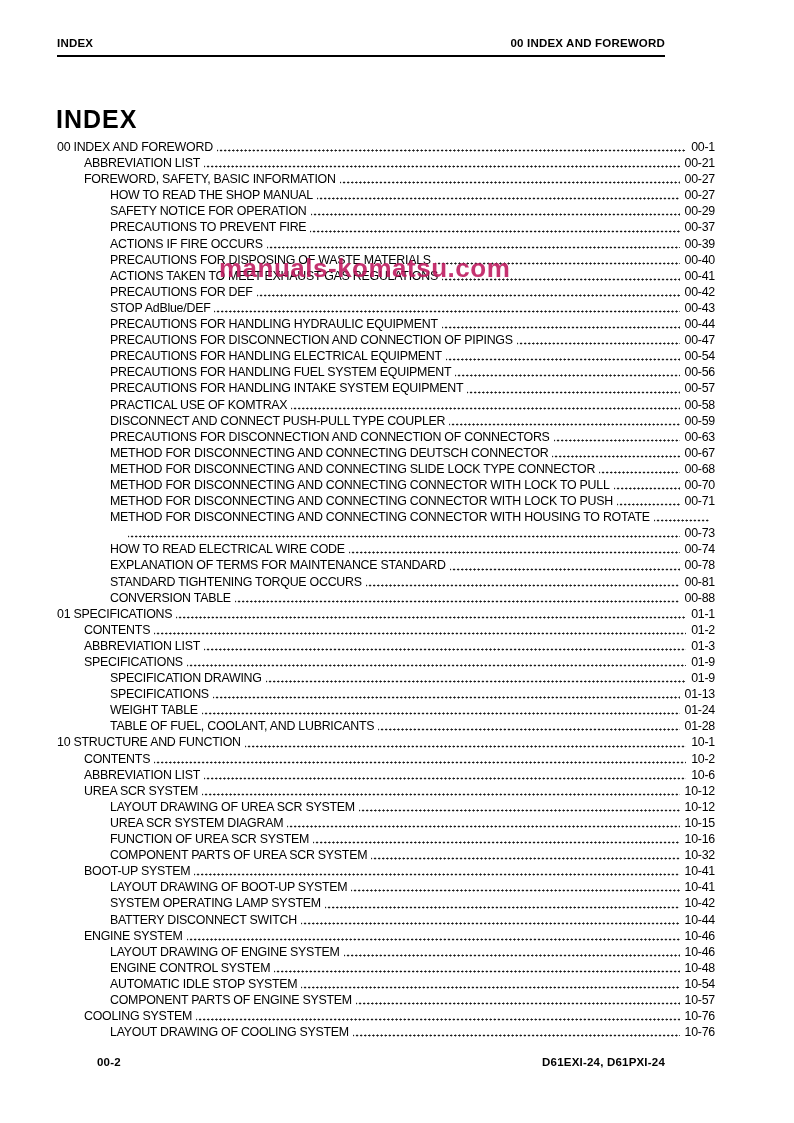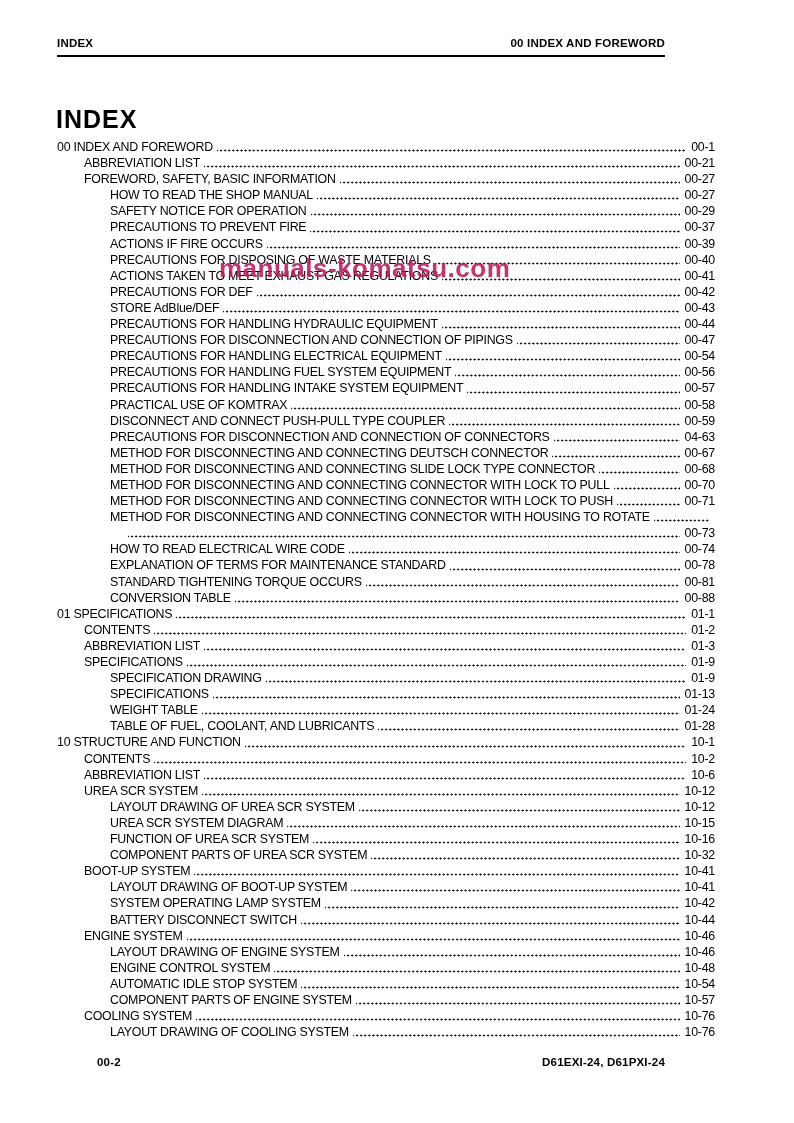--- a/index.html
+++ b/index.html
@@ -124,21 +124,21 @@
         <span class="label">ACTIONS TAKEN TO MEET EXHAUST GAS REGULATIONS</span>
         <span class="leader"></span>
         <span class="page-num">00-41</span>
       </div>
       <div class="row lvl2">
         <span class="label">PRECAUTIONS FOR DEF</span>
         <span class="leader"></span>
         <span class="page-num">00-42</span>
       </div>
       <div class="row lvl2">
-        <span class="label">STORE AdBlue/DEF</span>
+        <span class="label">STOP AdBlue/DEF</span>
         <span class="leader"></span>
         <span class="page-num">00-43</span>
       </div>
       <div class="row lvl2">
         <span class="label">PRECAUTIONS FOR HANDLING HYDRAULIC EQUIPMENT</span>
         <span class="leader"></span>
         <span class="page-num">00-44</span>
       </div>
       <div class="row lvl2">
         <span class="label">PRECAUTIONS FOR DISCONNECTION AND CONNECTION OF PIPINGS</span>
@@ -166,21 +166,21 @@
         <span class="page-num">00-58</span>
       </div>
       <div class="row lvl2">
         <span class="label">DISCONNECT AND CONNECT PUSH-PULL TYPE COUPLER</span>
         <span class="leader"></span>
         <span class="page-num">00-59</span>
       </div>
       <div class="row lvl2">
         <span class="label">PRECAUTIONS FOR DISCONNECTION AND CONNECTION OF CONNECTORS</span>
         <span class="leader"></span>
-        <span class="page-num">04-63</span>
+        <span class="page-num">00-63</span>
       </div>
       <div class="row lvl2">
         <span class="label">METHOD FOR DISCONNECTING AND CONNECTING DEUTSCH CONNECTOR</span>
         <span class="leader"></span>
         <span class="page-num">00-67</span>
       </div>
       <div class="row lvl2">
         <span class="label">METHOD FOR DISCONNECTING AND CONNECTING SLIDE LOCK TYPE CONNECTOR</span>
         <span class="leader"></span>
         <span class="page-num">00-68</span>

